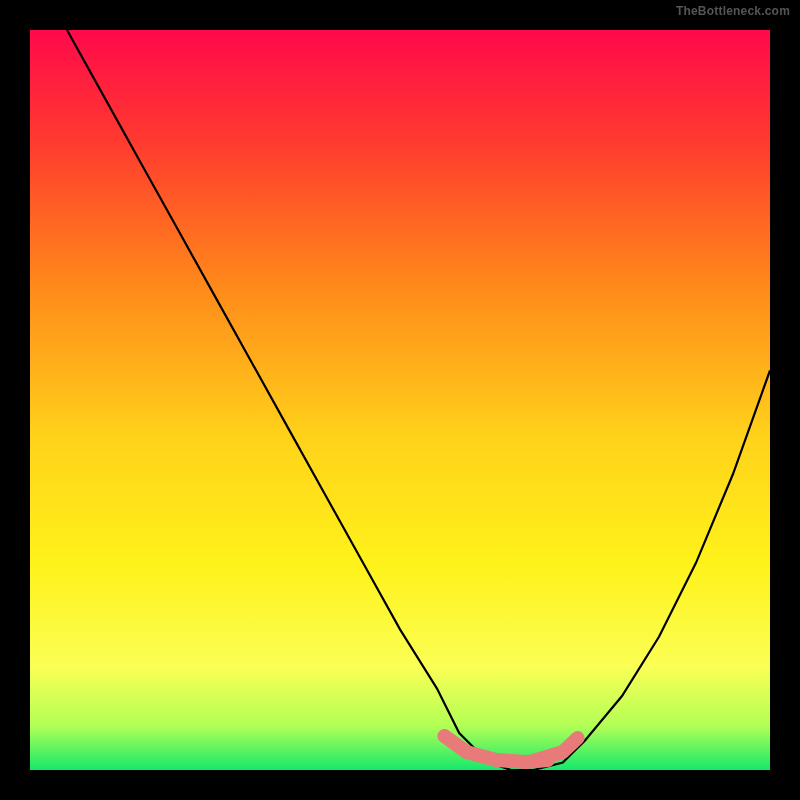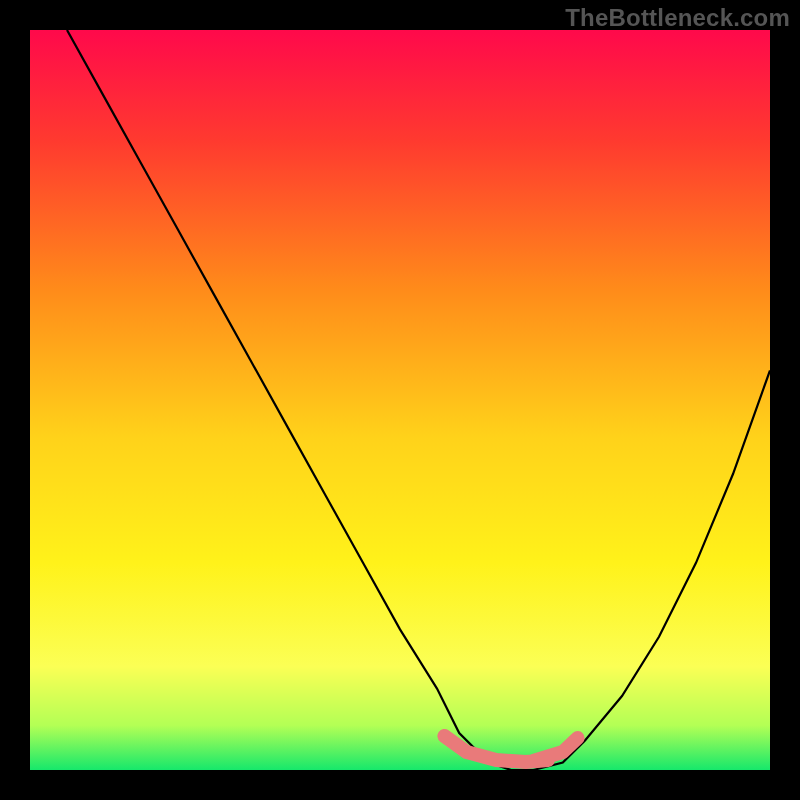--- a/index.html
+++ b/index.html
@@ -9,21 +9,21 @@
     height: 800px;
     background: #000;
     font-family: Arial, Helvetica, sans-serif;
     overflow: hidden;
   }
   .watermark {
     position: absolute;
     top: 4px;
     right: 10px;
     color: #555;
-    font-size: 24px;
+    font-size: 12px;
     font-weight: 600;
     letter-spacing: 0.2px;
   }
   .frame {
     position: absolute;
     top: 30px;
     left: 30px;
     width: 740px;
     height: 740px;
     background: #000;

